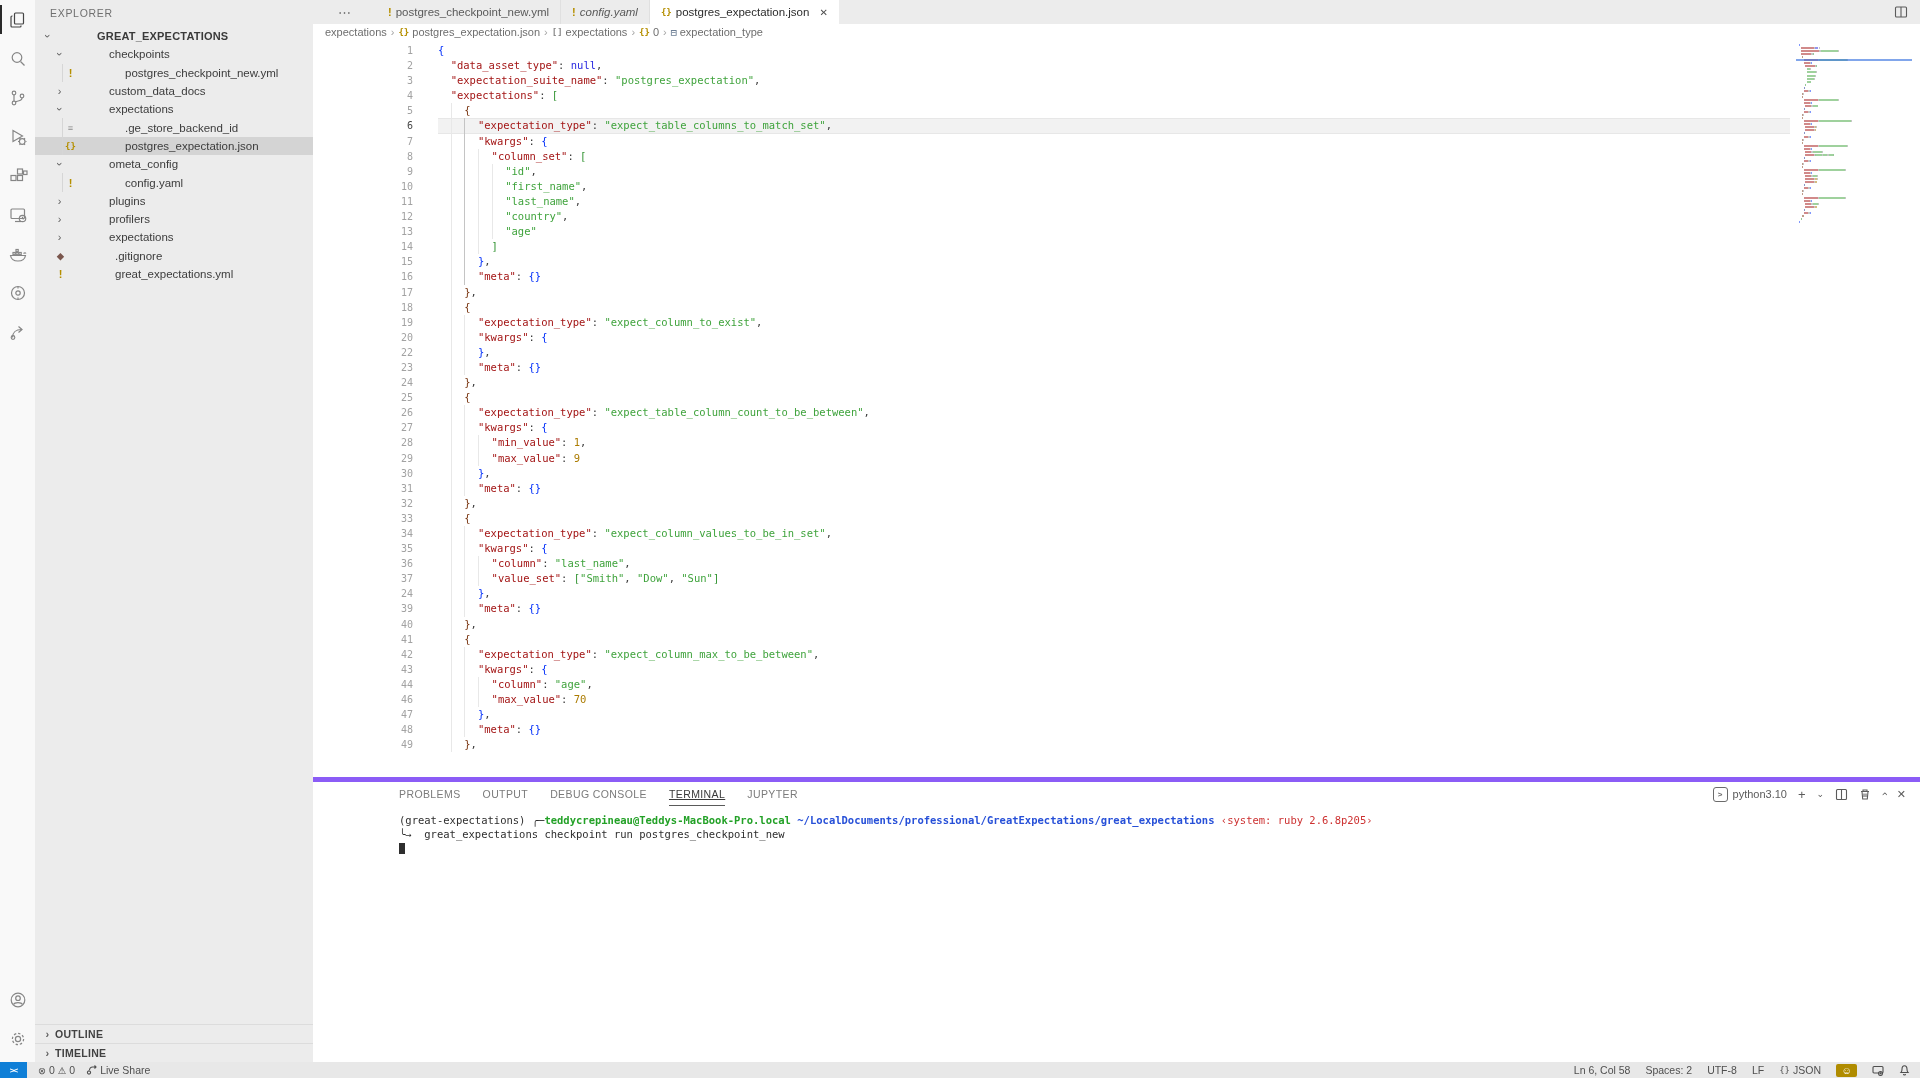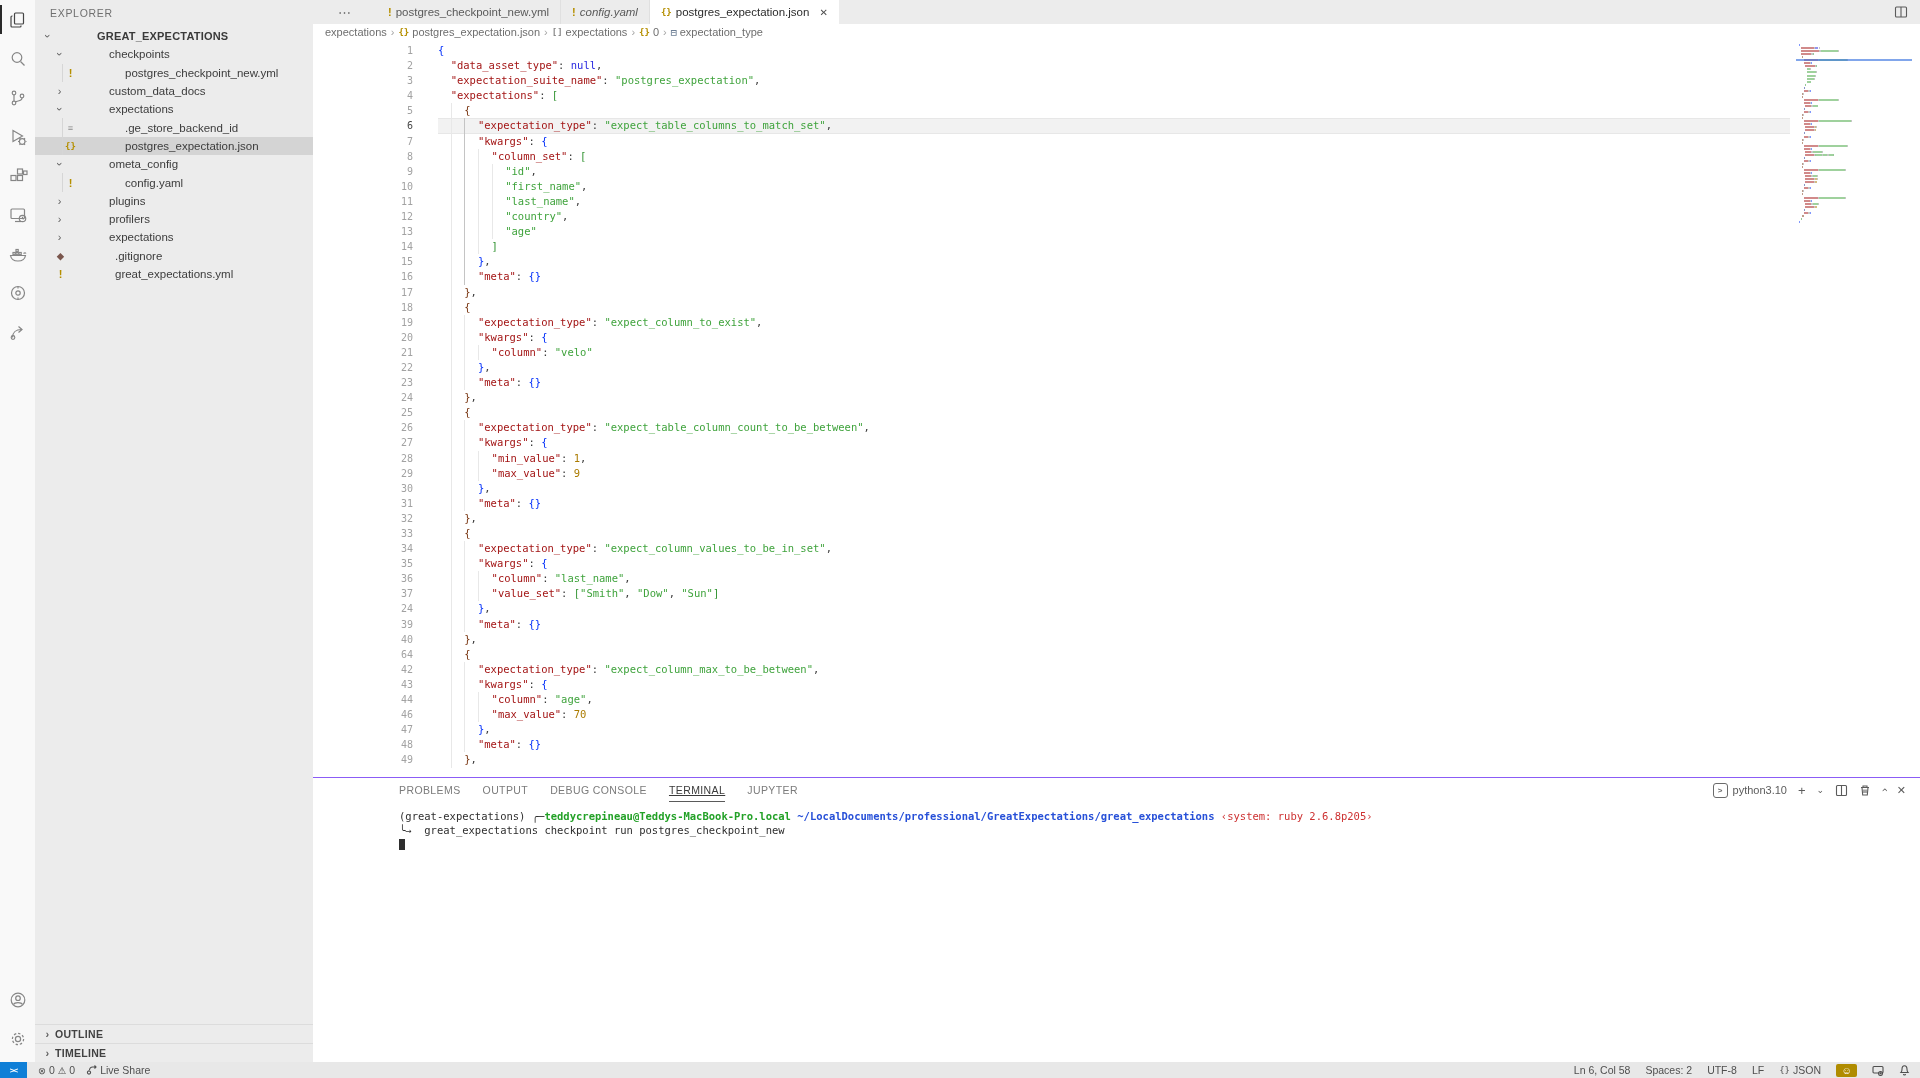--- a/index.html
+++ b/index.html
@@ -68,21 +68,21 @@
   .tk-num{color:var(--token_number);}
   .tk-null{color:var(--token_null);}
   .tk-punc{color:var(--token_punct);}
   .tk-b1{color:var(--bracket_blue);}
   .tk-b2{color:var(--bracket_green);}
   .tk-b3{color:var(--bracket_brown);}
   .minimap{position:absolute;top:0;right:6px;width:118px;bottom:0;cursor:pointer;}
   .mm-seg{position:absolute;height:2px;opacity:.5;}
   .mm-cur{position:absolute;left:0;right:2px;height:2.5px;background:rgba(62,118,224,.65);}
   
-  .panel{position:absolute;left:0;right:0;top:777px;bottom:0;background:#fff;border-top:1px solid #8b5cf6;}
+  .panel{position:absolute;left:0;right:0;top:777px;bottom:0;background:#fff;border-top:5px solid #8b5cf6;}
   .panel-tabs{height:24px;display:flex;align-items:stretch;padding-left:86px;gap:22px;}
   .ptab{font-size:10.5px;color:#7b7b7b;letter-spacing:.4px;display:flex;align-items:center;cursor:pointer;}
   .ptab.active{color:#3a3a3a;box-shadow:inset 0 -1px 0 #5a5a5a;text-decoration:underline;}
   .panel-toolbar{position:absolute;right:14px;top:0;height:24px;display:flex;align-items:center;gap:11px;color:#5b5b5b;font-size:11px;}
   .pt-ico{cursor:pointer;display:flex;align-items:center;color:#5b5b5b;}
   .pt-ico svg{stroke:#5b5b5b;fill:none;stroke-width:1.1;}
   .shell-ico{width:13px;height:13px;border:1.2px solid #6b6b6b;border-radius:3px;display:flex;align-items:center;
              justify-content:center;font-size:8px;font-weight:700;margin-right:5px;color:#6b6b6b;}
   .term{position:absolute;left:86px;top:31px;font-family:"DejaVu Sans Mono",monospace;font-size:10.5px;
         line-height:14.2px;color:#2e2e2e;white-space:pre;cursor:text;}
@@ -336,41 +336,40 @@
           <div class="cl"><span class="ln">11</span><div class="lc"><span class="ig"></span><span class="ig g"></span><span class="ig g ga"></span><span class="ig g"></span><span class="ig g"></span><span class="tk-str">"last_name"</span><span class="tk-punc">,</span></div></div>
           <div class="cl"><span class="ln">12</span><div class="lc"><span class="ig"></span><span class="ig g"></span><span class="ig g ga"></span><span class="ig g"></span><span class="ig g"></span><span class="tk-str">"country"</span><span class="tk-punc">,</span></div></div>
           <div class="cl"><span class="ln">13</span><div class="lc"><span class="ig"></span><span class="ig g"></span><span class="ig g ga"></span><span class="ig g"></span><span class="ig g"></span><span class="tk-str">"age"</span></div></div>
           <div class="cl"><span class="ln">14</span><div class="lc"><span class="ig"></span><span class="ig g"></span><span class="ig g ga"></span><span class="ig g"></span><span class="tk-b2">]</span></div></div>
           <div class="cl"><span class="ln">15</span><div class="lc"><span class="ig"></span><span class="ig g"></span><span class="ig g ga"></span><span class="tk-b1">}</span><span class="tk-punc">,</span></div></div>
           <div class="cl"><span class="ln">16</span><div class="lc"><span class="ig"></span><span class="ig g"></span><span class="ig g ga"></span><span class="tk-key">"meta"</span><span class="tk-punc">: </span><span class="tk-b1">{}</span></div></div>
           <div class="cl"><span class="ln">17</span><div class="lc"><span class="ig"></span><span class="ig g"></span><span class="tk-b3">}</span><span class="tk-punc">,</span></div></div>
           <div class="cl"><span class="ln">18</span><div class="lc"><span class="ig"></span><span class="ig g"></span><span class="tk-b3">{</span></div></div>
           <div class="cl"><span class="ln">19</span><div class="lc"><span class="ig"></span><span class="ig g"></span><span class="ig g"></span><span class="tk-key">"expectation_type"</span><span class="tk-punc">: </span><span class="tk-str">"expect_column_to_exist"</span><span class="tk-punc">,</span></div></div>
           <div class="cl"><span class="ln">20</span><div class="lc"><span class="ig"></span><span class="ig g"></span><span class="ig g"></span><span class="tk-key">"kwargs"</span><span class="tk-punc">: </span><span class="tk-b1">{</span></div></div>
-          <div class="cl"><span class="ln">21</span><div class="lc"><span class="ig"></span><span class="ig g"></span><span class="ig g"></span><span class="ig g"></span><span class="tk-key">"column"</span><span class="tk-punc">: </span><span class="tk-str">"velo"</span></div></div>
           <div class="cl"><span class="ln">22</span><div class="lc"><span class="ig"></span><span class="ig g"></span><span class="ig g"></span><span class="tk-b1">}</span><span class="tk-punc">,</span></div></div>
           <div class="cl"><span class="ln">23</span><div class="lc"><span class="ig"></span><span class="ig g"></span><span class="ig g"></span><span class="tk-key">"meta"</span><span class="tk-punc">: </span><span class="tk-b1">{}</span></div></div>
           <div class="cl"><span class="ln">24</span><div class="lc"><span class="ig"></span><span class="ig g"></span><span class="tk-b3">}</span><span class="tk-punc">,</span></div></div>
           <div class="cl"><span class="ln">25</span><div class="lc"><span class="ig"></span><span class="ig g"></span><span class="tk-b3">{</span></div></div>
           <div class="cl"><span class="ln">26</span><div class="lc"><span class="ig"></span><span class="ig g"></span><span class="ig g"></span><span class="tk-key">"expectation_type"</span><span class="tk-punc">: </span><span class="tk-str">"expect_table_column_count_to_be_between"</span><span class="tk-punc">,</span></div></div>
           <div class="cl"><span class="ln">27</span><div class="lc"><span class="ig"></span><span class="ig g"></span><span class="ig g"></span><span class="tk-key">"kwargs"</span><span class="tk-punc">: </span><span class="tk-b1">{</span></div></div>
           <div class="cl"><span class="ln">28</span><div class="lc"><span class="ig"></span><span class="ig g"></span><span class="ig g"></span><span class="ig g"></span><span class="tk-key">"min_value"</span><span class="tk-punc">: </span><span class="tk-num">1</span><span class="tk-punc">,</span></div></div>
           <div class="cl"><span class="ln">29</span><div class="lc"><span class="ig"></span><span class="ig g"></span><span class="ig g"></span><span class="ig g"></span><span class="tk-key">"max_value"</span><span class="tk-punc">: </span><span class="tk-num">9</span></div></div>
           <div class="cl"><span class="ln">30</span><div class="lc"><span class="ig"></span><span class="ig g"></span><span class="ig g"></span><span class="tk-b1">}</span><span class="tk-punc">,</span></div></div>
           <div class="cl"><span class="ln">31</span><div class="lc"><span class="ig"></span><span class="ig g"></span><span class="ig g"></span><span class="tk-key">"meta"</span><span class="tk-punc">: </span><span class="tk-b1">{}</span></div></div>
           <div class="cl"><span class="ln">32</span><div class="lc"><span class="ig"></span><span class="ig g"></span><span class="tk-b3">}</span><span class="tk-punc">,</span></div></div>
           <div class="cl"><span class="ln">33</span><div class="lc"><span class="ig"></span><span class="ig g"></span><span class="tk-b3">{</span></div></div>
           <div class="cl"><span class="ln">34</span><div class="lc"><span class="ig"></span><span class="ig g"></span><span class="ig g"></span><span class="tk-key">"expectation_type"</span><span class="tk-punc">: </span><span class="tk-str">"expect_column_values_to_be_in_set"</span><span class="tk-punc">,</span></div></div>
           <div class="cl"><span class="ln">35</span><div class="lc"><span class="ig"></span><span class="ig g"></span><span class="ig g"></span><span class="tk-key">"kwargs"</span><span class="tk-punc">: </span><span class="tk-b1">{</span></div></div>
           <div class="cl"><span class="ln">36</span><div class="lc"><span class="ig"></span><span class="ig g"></span><span class="ig g"></span><span class="ig g"></span><span class="tk-key">"column"</span><span class="tk-punc">: </span><span class="tk-str">"last_name"</span><span class="tk-punc">,</span></div></div>
           <div class="cl"><span class="ln">37</span><div class="lc"><span class="ig"></span><span class="ig g"></span><span class="ig g"></span><span class="ig g"></span><span class="tk-key">"value_set"</span><span class="tk-punc">: </span><span class="tk-b2">[</span><span class="tk-str">"Smith"</span><span class="tk-punc">, </span><span class="tk-str">"Dow"</span><span class="tk-punc">, </span><span class="tk-str">"Sun"</span><span class="tk-b2">]</span></div></div>
           <div class="cl"><span class="ln">24</span><div class="lc"><span class="ig"></span><span class="ig g"></span><span class="ig g"></span><span class="tk-b1">}</span><span class="tk-punc">,</span></div></div>
           <div class="cl"><span class="ln">39</span><div class="lc"><span class="ig"></span><span class="ig g"></span><span class="ig g"></span><span class="tk-key">"meta"</span><span class="tk-punc">: </span><span class="tk-b1">{}</span></div></div>
           <div class="cl"><span class="ln">40</span><div class="lc"><span class="ig"></span><span class="ig g"></span><span class="tk-b3">}</span><span class="tk-punc">,</span></div></div>
-          <div class="cl"><span class="ln">64</span><div class="lc"><span class="ig"></span><span class="ig g"></span><span class="tk-b3">{</span></div></div>
+          <div class="cl"><span class="ln">41</span><div class="lc"><span class="ig"></span><span class="ig g"></span><span class="tk-b3">{</span></div></div>
           <div class="cl"><span class="ln">42</span><div class="lc"><span class="ig"></span><span class="ig g"></span><span class="ig g"></span><span class="tk-key">"expectation_type"</span><span class="tk-punc">: </span><span class="tk-str">"expect_column_max_to_be_between"</span><span class="tk-punc">,</span></div></div>
           <div class="cl"><span class="ln">43</span><div class="lc"><span class="ig"></span><span class="ig g"></span><span class="ig g"></span><span class="tk-key">"kwargs"</span><span class="tk-punc">: </span><span class="tk-b1">{</span></div></div>
           <div class="cl"><span class="ln">44</span><div class="lc"><span class="ig"></span><span class="ig g"></span><span class="ig g"></span><span class="ig g"></span><span class="tk-key">"column"</span><span class="tk-punc">: </span><span class="tk-str">"age"</span><span class="tk-punc">,</span></div></div>
           <div class="cl"><span class="ln">46</span><div class="lc"><span class="ig"></span><span class="ig g"></span><span class="ig g"></span><span class="ig g"></span><span class="tk-key">"max_value"</span><span class="tk-punc">: </span><span class="tk-num">70</span></div></div>
           <div class="cl"><span class="ln">47</span><div class="lc"><span class="ig"></span><span class="ig g"></span><span class="ig g"></span><span class="tk-b1">}</span><span class="tk-punc">,</span></div></div>
           <div class="cl"><span class="ln">48</span><div class="lc"><span class="ig"></span><span class="ig g"></span><span class="ig g"></span><span class="tk-key">"meta"</span><span class="tk-punc">: </span><span class="tk-b1">{}</span></div></div>
           <div class="cl"><span class="ln">49</span><div class="lc"><span class="ig"></span><span class="ig g"></span><span class="tk-b3">}</span><span class="tk-punc">,</span></div></div>
         </div>
       <div class="minimap" id="minimap">
           <div class="mm-seg" style="left: 3px; top: 4px; width: 0.8px; background: rgb(4, 49, 250);"></div>

